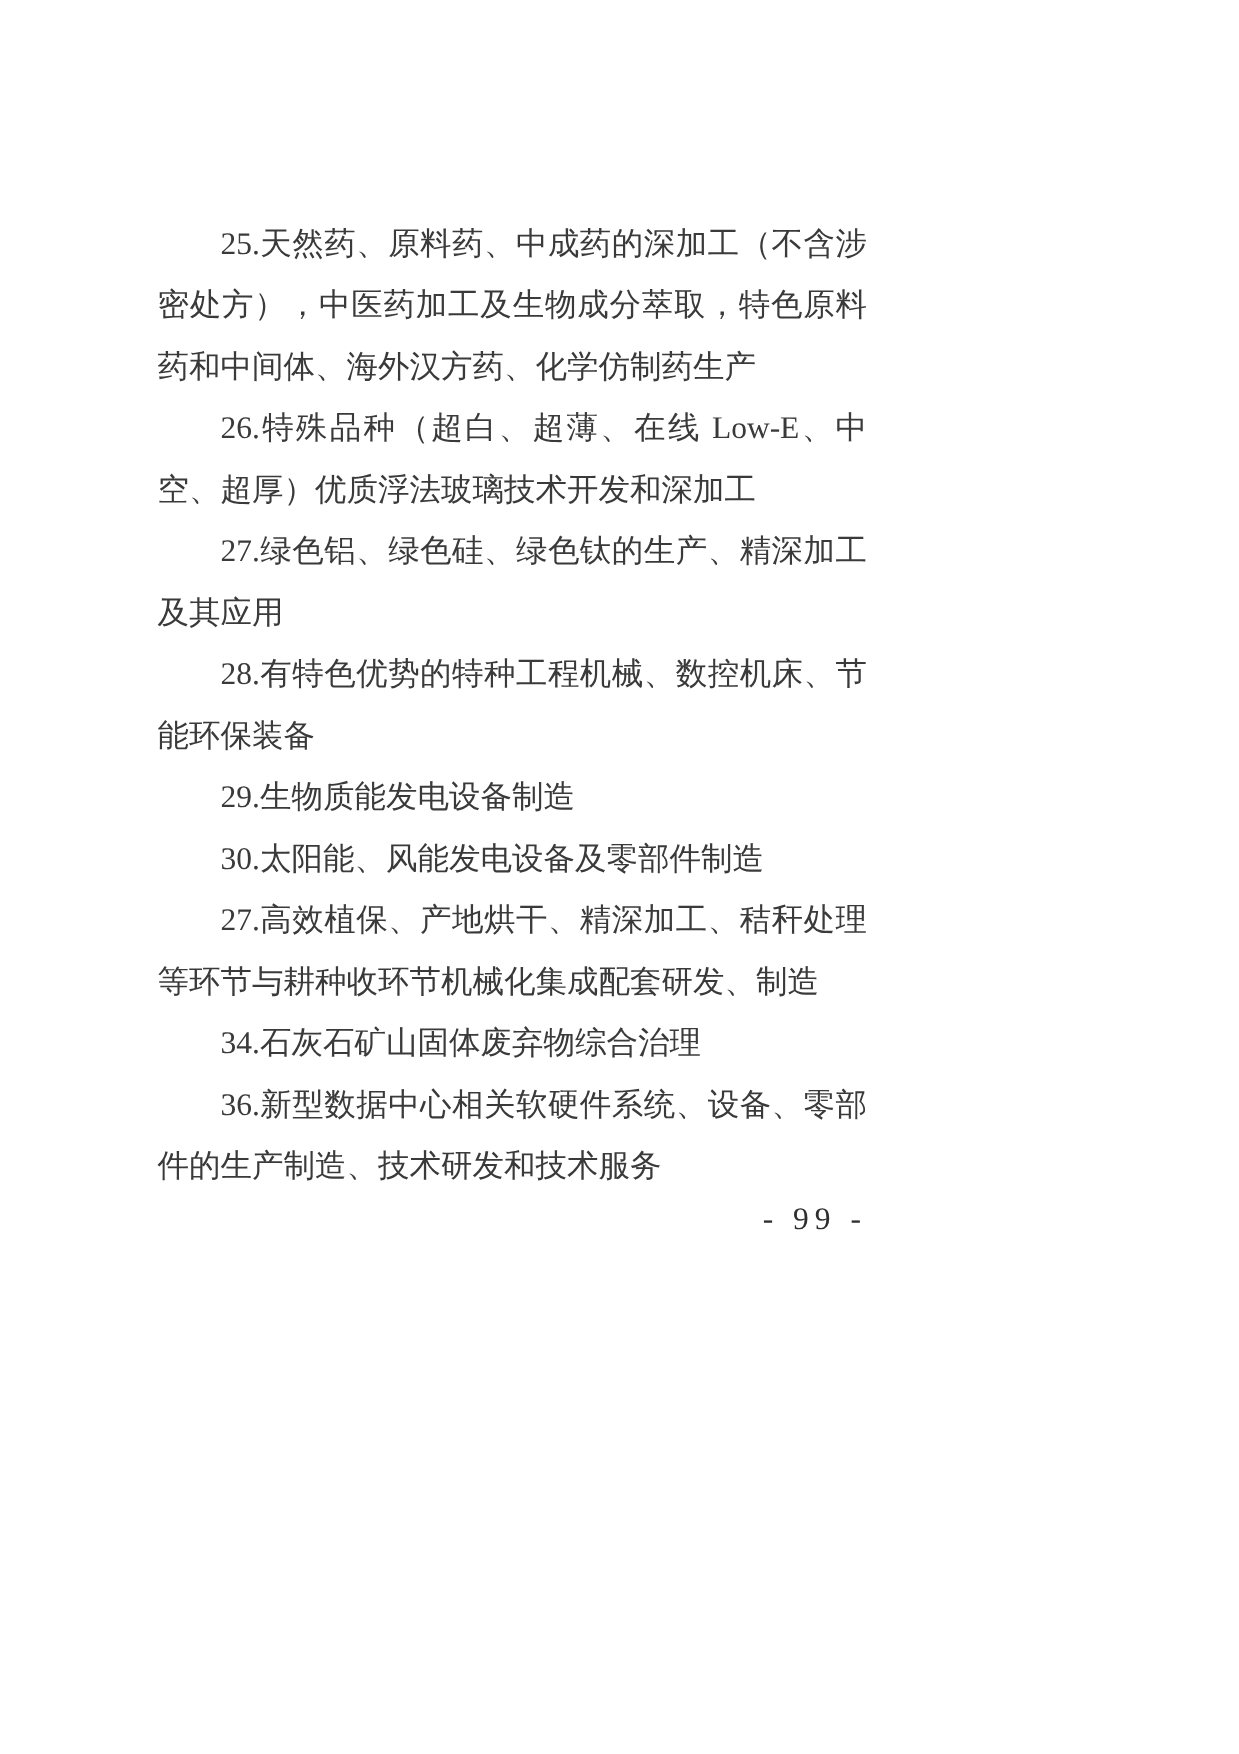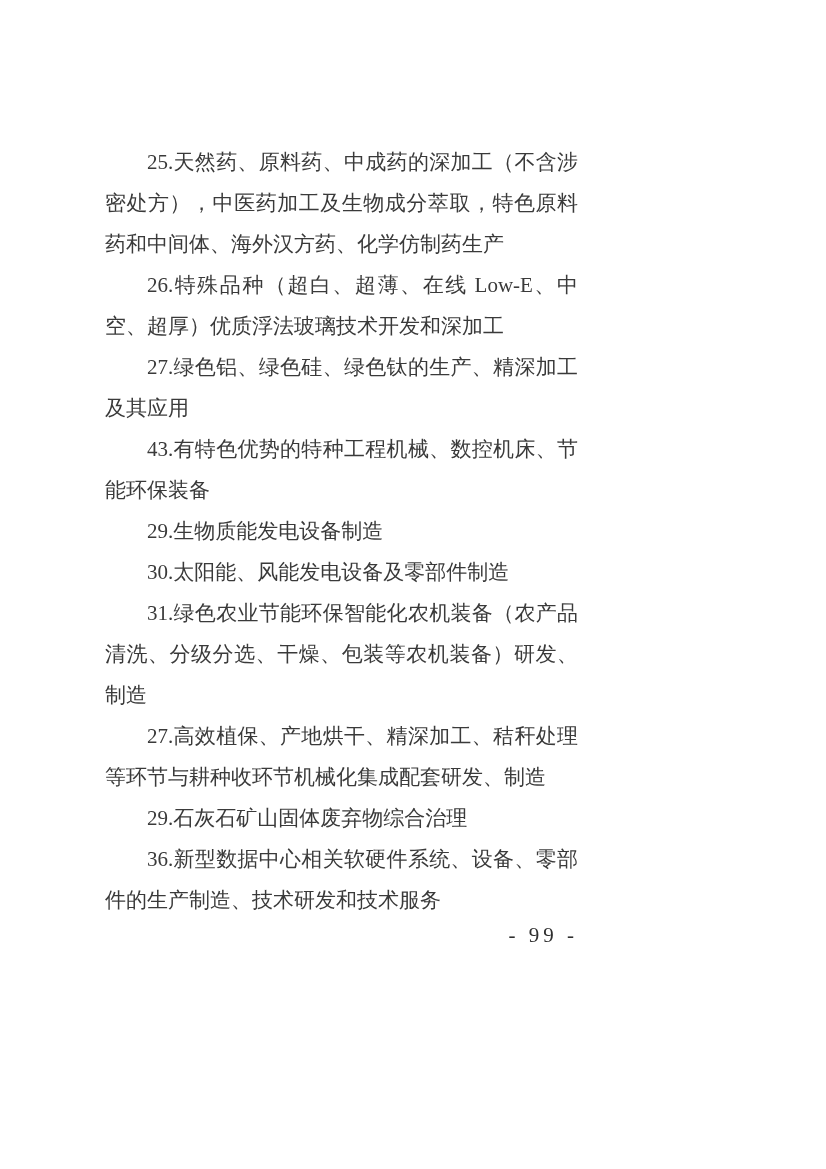--- a/index.html
+++ b/index.html
@@ -39,23 +39,22 @@
     letter-spacing: 4px;
   }
 </style>
 </head>
 <body>
 
 <div class="page">
   <p class="item">25.天然药、原料药、中成药的深加工（不含涉密处方），中医药加工及生物成分萃取，特色原料药和中间体、海外汉方药、化学仿制药生产</p>
   <p class="item">26.特殊品种（超白、超薄、在线 Low-E、中空、超厚）优质浮法玻璃技术开发和深加工</p>
   <p class="item">27.绿色铝、绿色硅、绿色钛的生产、精深加工及其应用</p>
-  <p class="item">43.有特色优势的特种工程机械、数控机床、节能环保装备</p>
+  <p class="item">28.有特色优势的特种工程机械、数控机床、节能环保装备</p>
   <p class="item">29.生物质能发电设备制造</p>
   <p class="item">30.太阳能、风能发电设备及零部件制造</p>
-  <p class="item">31.绿色农业节能环保智能化农机装备（农产品清洗、分级分选、干燥、包装等农机装备）研发、制造</p>
   <p class="item">27.高效植保、产地烘干、精深加工、秸秆处理等环节与耕种收环节机械化集成配套研发、制造</p>
-  <p class="item">29.石灰石矿山固体废弃物综合治理</p>
+  <p class="item">34.石灰石矿山固体废弃物综合治理</p>
   <p class="item">36.新型数据中心相关软硬件系统、设备、零部件的生产制造、技术研发和技术服务</p>
   <div class="footer">
     <span>- 99 -</span>
   </div>
 </div>
 
 </body></html>

